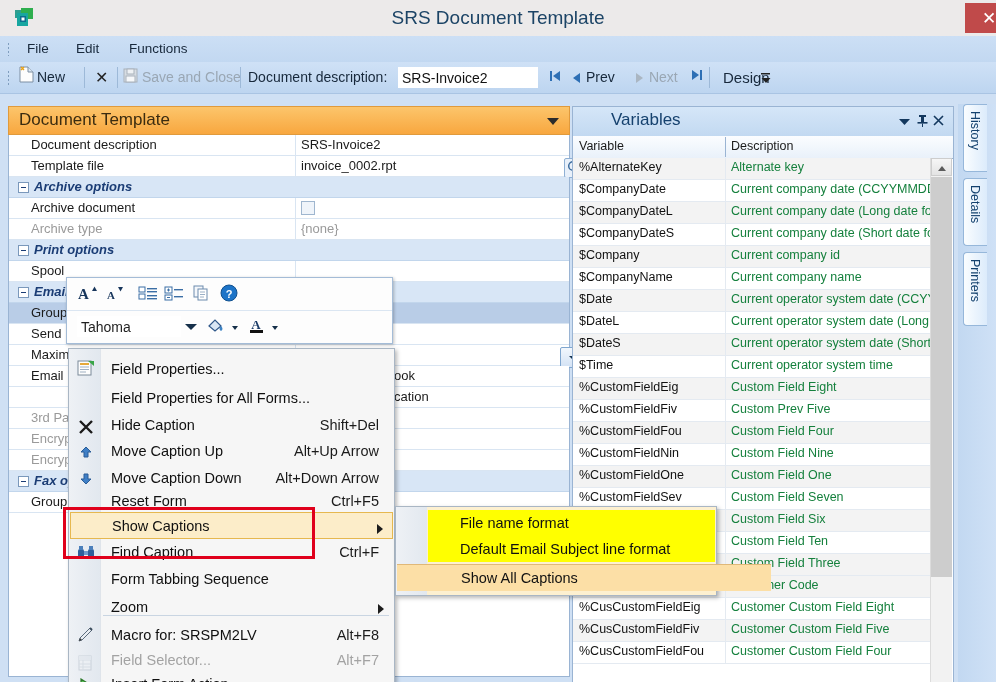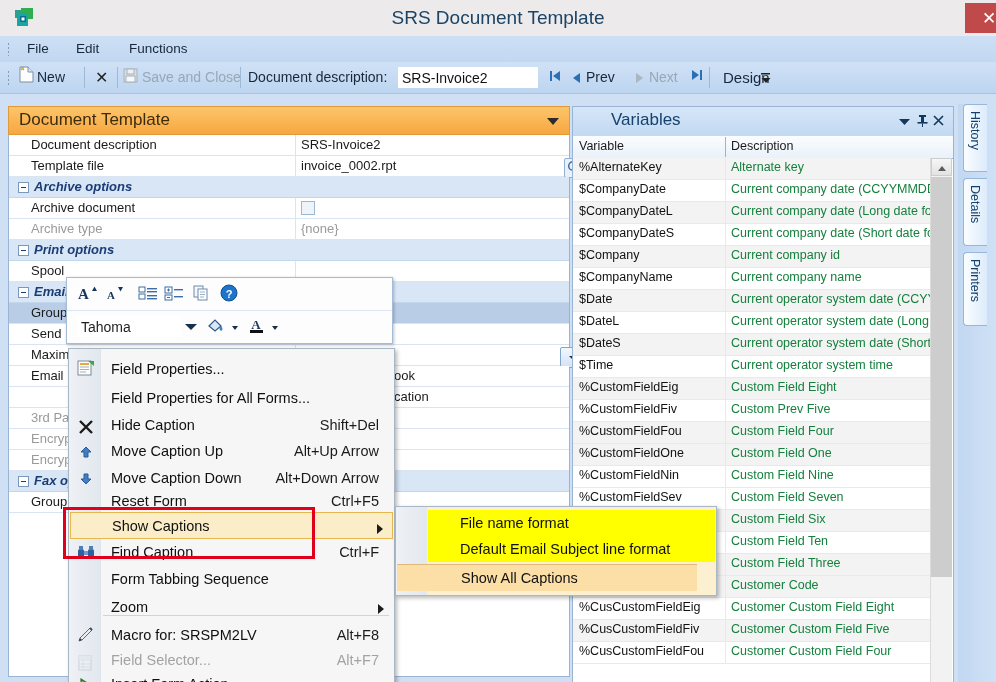--- a/index.html
+++ b/index.html
@@ -560,29 +560,29 @@
           <div class="vrow">
             <div class="vdiv"></div>
             <div class="vn">%CustomFieldFiv</div>
             <div class="vd">Custom Prev Five</div>
           </div>
           <div class="vrow alt">
             <div class="vdiv"></div>
             <div class="vn">%CustomFieldFou</div>
             <div class="vd">Custom Field Four</div>
           </div>
+          <div class="vrow">
+            <div class="vdiv"></div>
+            <div class="vn">%CustomFieldNin</div>
+            <div class="vd">Custom Field Nine</div>
+          </div>
           <div class="vrow alt">
             <div class="vdiv"></div>
             <div class="vn">%CustomFieldOne</div>
             <div class="vd">Custom Field One</div>
-          </div>
-          <div class="vrow">
-            <div class="vdiv"></div>
-            <div class="vn">%CustomFieldNin</div>
-            <div class="vd">Custom Field Nine</div>
           </div>
           <div class="vrow">
             <div class="vdiv"></div>
             <div class="vn">%CustomFieldSev</div>
             <div class="vd">Custom Field Seven</div>
           </div>
           <div class="vrow alt">
             <div class="vdiv"></div>
             <div class="vn">%CustomFieldSix</div>
             <div class="vd">Custom Field Six</div>
@@ -728,20 +728,20 @@
     </div>
 
     <div class="submenu">
       <div class="gutter"></div>
       <div class="sub-item" style="top:3px;background:#ffff00;left:32px;width:287px">
         <div class="sl" style="left:32px">File name format</div>
       </div>
       <div class="sub-item" style="top:29px;background:#ffff00;left:32px;width:287px">
         <div class="sl" style="left:32px">Default Email Subject line format</div>
       </div>
-      <div class="sub-item" style="top:57px;background:#fcdfa6;border-top:1px solid #e0b878;width:300px">
+      <div class="sub-item" style="top:57px;background:#fcdfa6;border-top:1px solid #e0b878;width:374px">
         <div class="sl">Show All Captions</div>
       </div>
     </div>
     <div class="hl-box"></div>
 
   </div>
 </div>
 
 </body></html>

